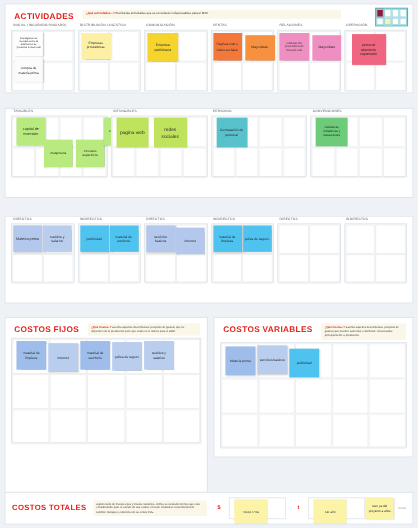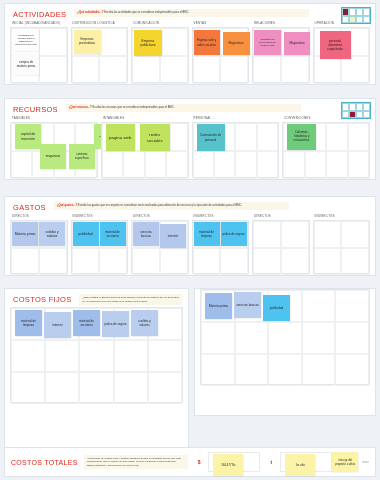--- a/index.html
+++ b/index.html
@@ -23,21 +23,21 @@
   }
   .sec-head {
     display: flex;
     align-items: flex-start;
     padding: 5px 6px 2px 8px;
     position: relative;
     min-height: 15px;
   }
   .sec-title {
     color: #e2231a;
-    font-weight: normal;
+    font-weight: bold;
     font-size: 7.5px;
     letter-spacing: .3px;
     white-space: nowrap;
     padding-top: 1px;
   }
   .sec-prompt {
     margin-left: 8px;
     font-size: 2.7px;
     line-height: 1.45;
     color: #3b3b3b;
@@ -238,34 +238,20 @@
             <div class="cell"></div>
             <div class="cell"></div>
             <div class="cell"></div>
             <div class="note" style="background: rgb(240, 101, 127); left: 6px; top: 3px; width: 31px; height: 28px; font-size: 3.2px;">personal altamente capacitado</div>
           </div>
         </div>
       </div>
   </div>
 
   <div class="section" id="rec">
-    <div class="sec-head">
-      <span class="sec-title">RECURSOS</span>
-      <span class="sec-prompt"><b>¿Qué recursos...?</b> <span>Escriba los recursos que se consideran indispensables para el BMC.</span></span>
-      <div class="navmap">
-        <i></i>
-          <i></i>
-          <i></i>
-          <i></i>
-        <i></i>
-          <i class="on"></i>
-          <i></i>
-          <i></i>
-      </div>
-    </div>
     <div class="cols" id="rec-cols">
         <div class="col">
           <div class="col-label">TANGIBLES</div>
           <div class="dropzone" style="grid-template-columns: repeat(4, 1fr); height: 56px; grid-auto-rows: 28px;">
             <div class="cell"></div>
             <div class="cell"></div>
             <div class="cell"></div>
             <div class="cell"></div>
             <div class="cell"></div>
             <div class="cell"></div>
@@ -317,24 +303,20 @@
             <div class="cell"></div>
             <div class="cell"></div>
             <div class="cell"></div>
             <div class="note" style="background: rgb(110, 203, 122); left: 4px; top: 1px; width: 29px; height: 26px; font-size: 2.8px;">Cafeterias, heladerías y restaurantes.</div>
           </div>
         </div>
       </div>
   </div>
 
   <div class="section" id="gas">
-    <div class="sec-head">
-      <span class="sec-title">GASTOS</span>
-      <span class="sec-prompt"><b>¿Qué gastos...?</b> <span>Escriba los gastos que en conjunto se consideran serán realizados para obtención de recursos y la ejecución de actividades para el BMC.</span></span>
-    </div>
     <div class="cols" id="gas-cols">
         <div class="col">
           <div class="col-label">DIRECTOS</div>
           <div class="dropzone" style="grid-template-columns: repeat(2, 1fr); height: 54px; grid-auto-rows: 27px;">
             <div class="cell"></div>
             <div class="cell"></div>
             <div class="cell"></div>
             <div class="cell"></div>
             <div class="note" style="background: rgb(179, 200, 236); left: 1px; top: 1px; width: 26px; height: 24px; font-size: 3.4px;">Materia prima</div>
             <div class="note" style="background: rgb(185, 205, 238); left: 28px; top: 1px; width: 26px; height: 24px; font-size: 3.1px;">sueldos y salarios</div>
@@ -421,20 +403,24 @@
             <div class="note" style="background: rgb(185, 205, 238); left: 33px; top: 4px; width: 27px; height: 26px; font-size: 3.1px;">internet</div>
             <div class="note" style="background: rgb(159, 189, 234); left: 62px; top: 2px; width: 27px; height: 26px; font-size: 3px;">material de escritorio</div>
             <div class="note" style="background: rgb(185, 205, 238); left: 91px; top: 3px; width: 27px; height: 26px; font-size: 3px;">poliza de seguro</div>
             <div class="note" style="background: rgb(185, 205, 238); left: 120px; top: 2px; width: 27px; height: 26px; font-size: 3px;">sueldos y salarios</div>
           </div>
       </div>
     </div>
   </div>
 
   <div class="section" id="cvar">
+    <div class="sec-head">
+      <span class="sec-title">COSTOS VARIABLES</span>
+      <span class="sec-prompt"><b>¿Qué Costos..?</b> <span>Escriba aquellos desembolsos (conjunto de gastos) que pueden aumentar o disminuir, relacionados principalmente a producción.</span></span>
+    </div>
     <div class="cols">
       <div class="col">
         <div class="dropzone" id="cvar-zone" style="grid-auto-rows: 32px; height: 96px; grid-template-columns: repeat(5, 1fr);">
             <div class="cell"></div>
             <div class="cell"></div>
             <div class="cell"></div>
             <div class="cell"></div>
             <div class="cell"></div>
             <div class="cell"></div>
             <div class="cell"></div>

